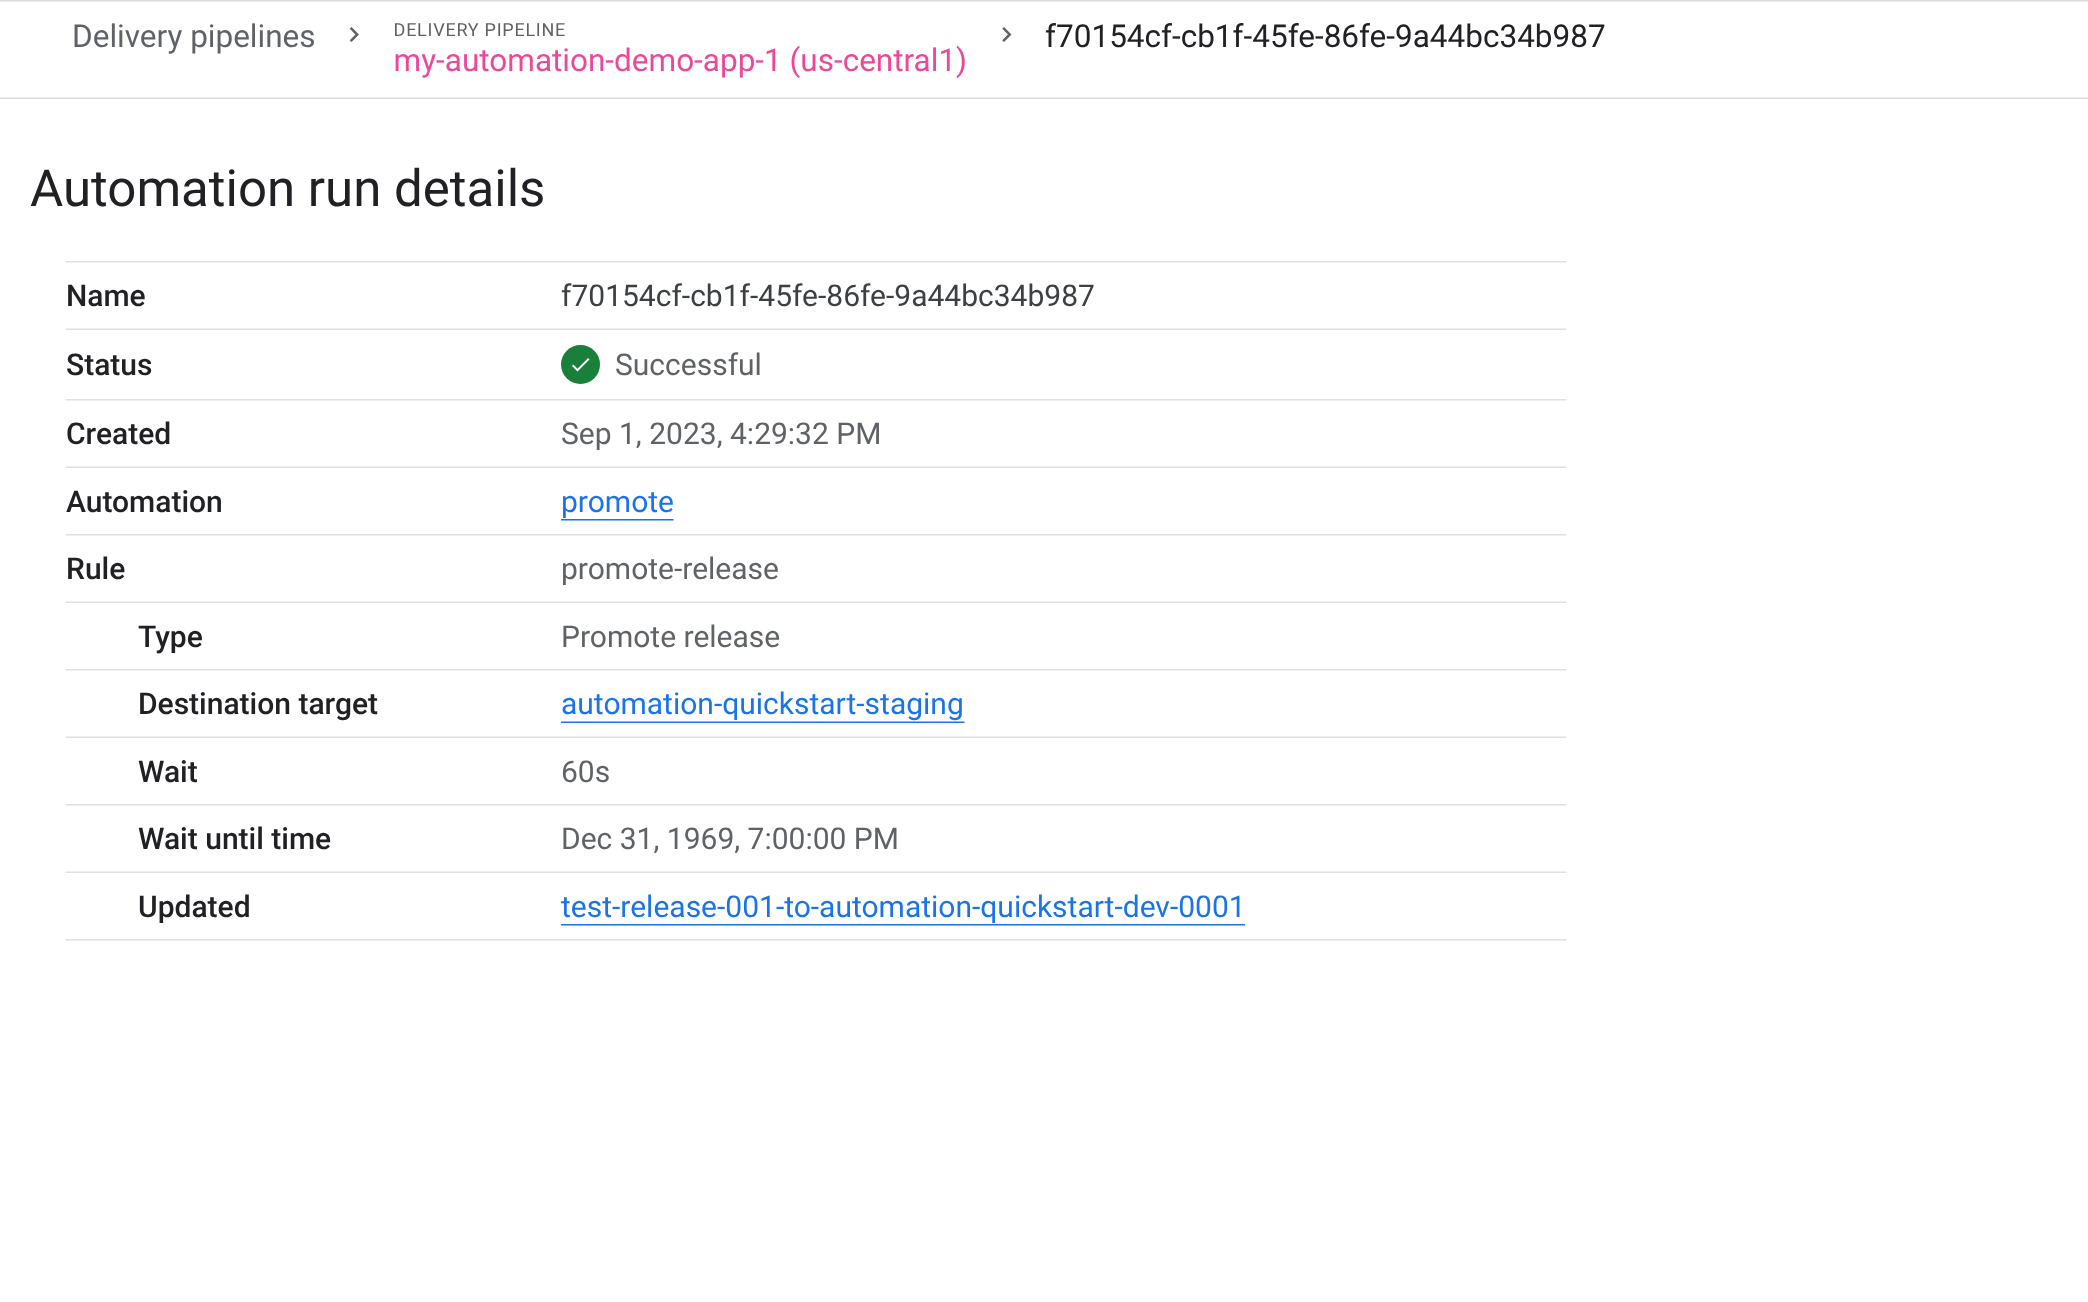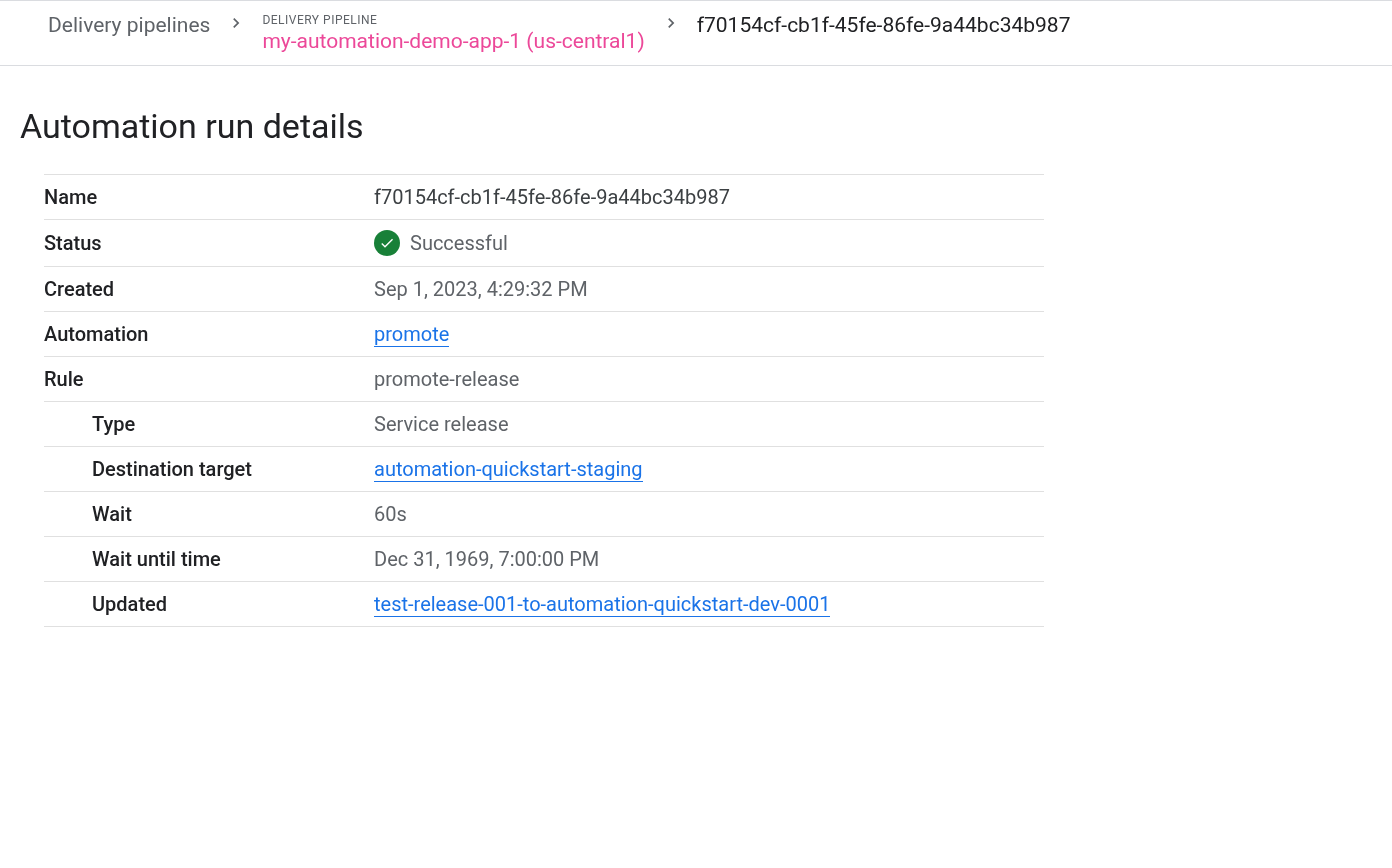--- a/index.html
+++ b/index.html
@@ -176,21 +176,21 @@
       <td class="value">
         <a class="link">promote</a>
       </td>
     </tr>
     <tr>
       <td class="label">Rule</td>
       <td class="value">promote-release</td>
     </tr>
     <tr>
       <td class="label indent">Type</td>
-      <td class="value">Service release</td>
+      <td class="value">Promote release</td>
     </tr>
     <tr>
       <td class="label indent">Destination target</td>
       <td class="value">
         <a class="link">automation-quickstart-staging</a>
       </td>
     </tr>
     <tr>
       <td class="label indent">Wait</td>
       <td class="value">60s</td>

